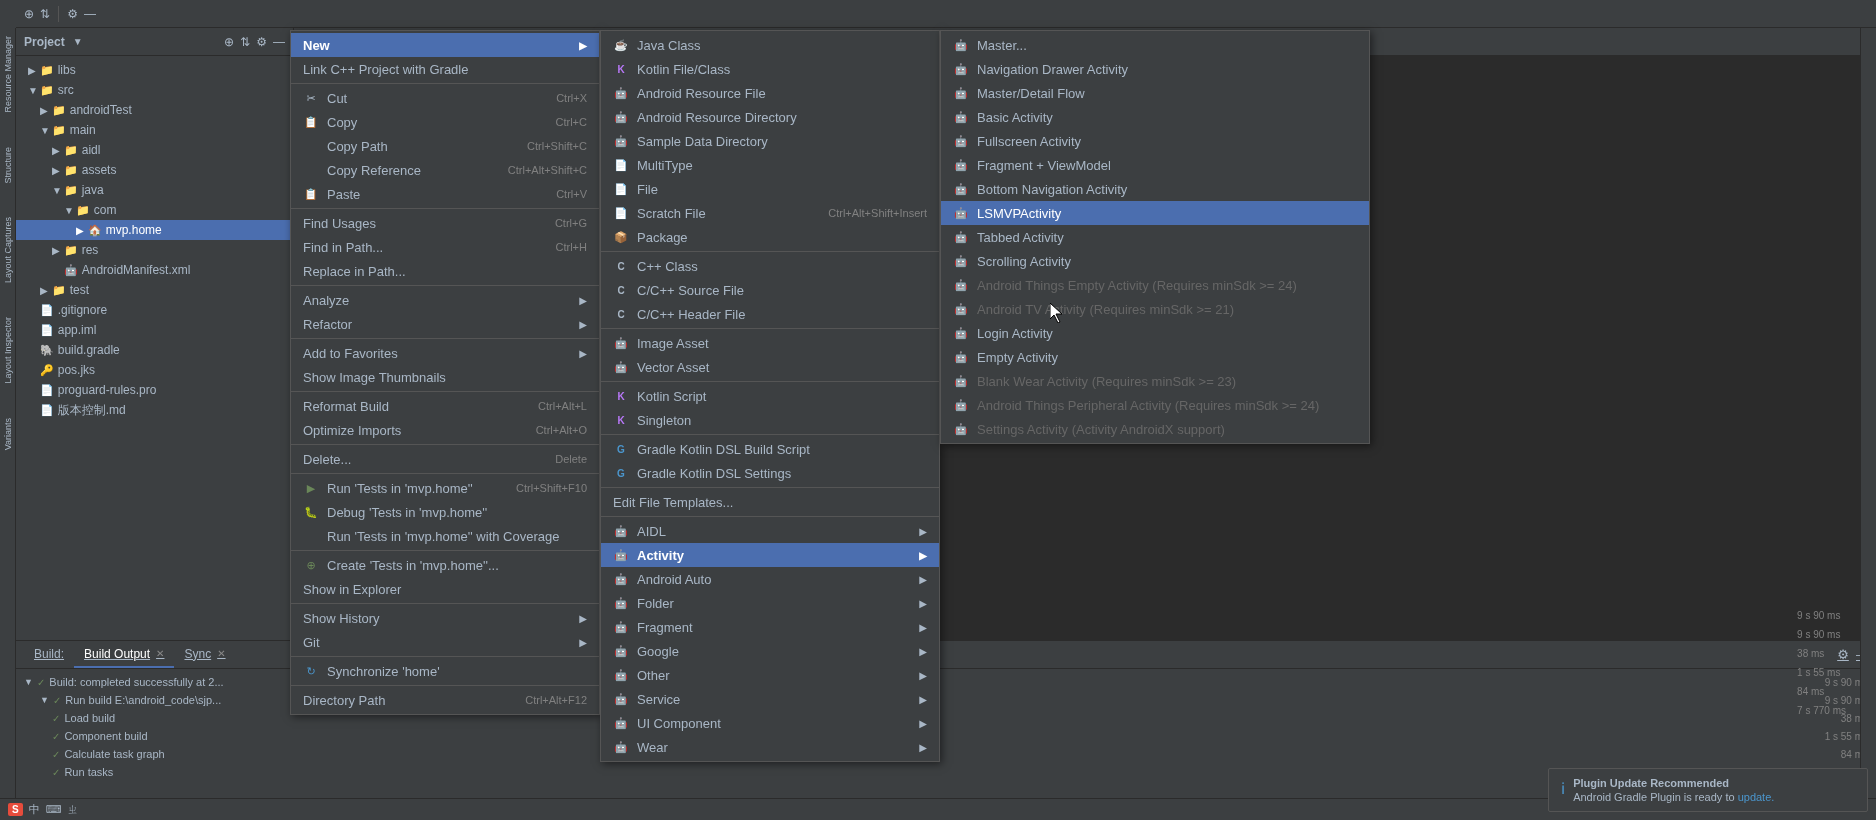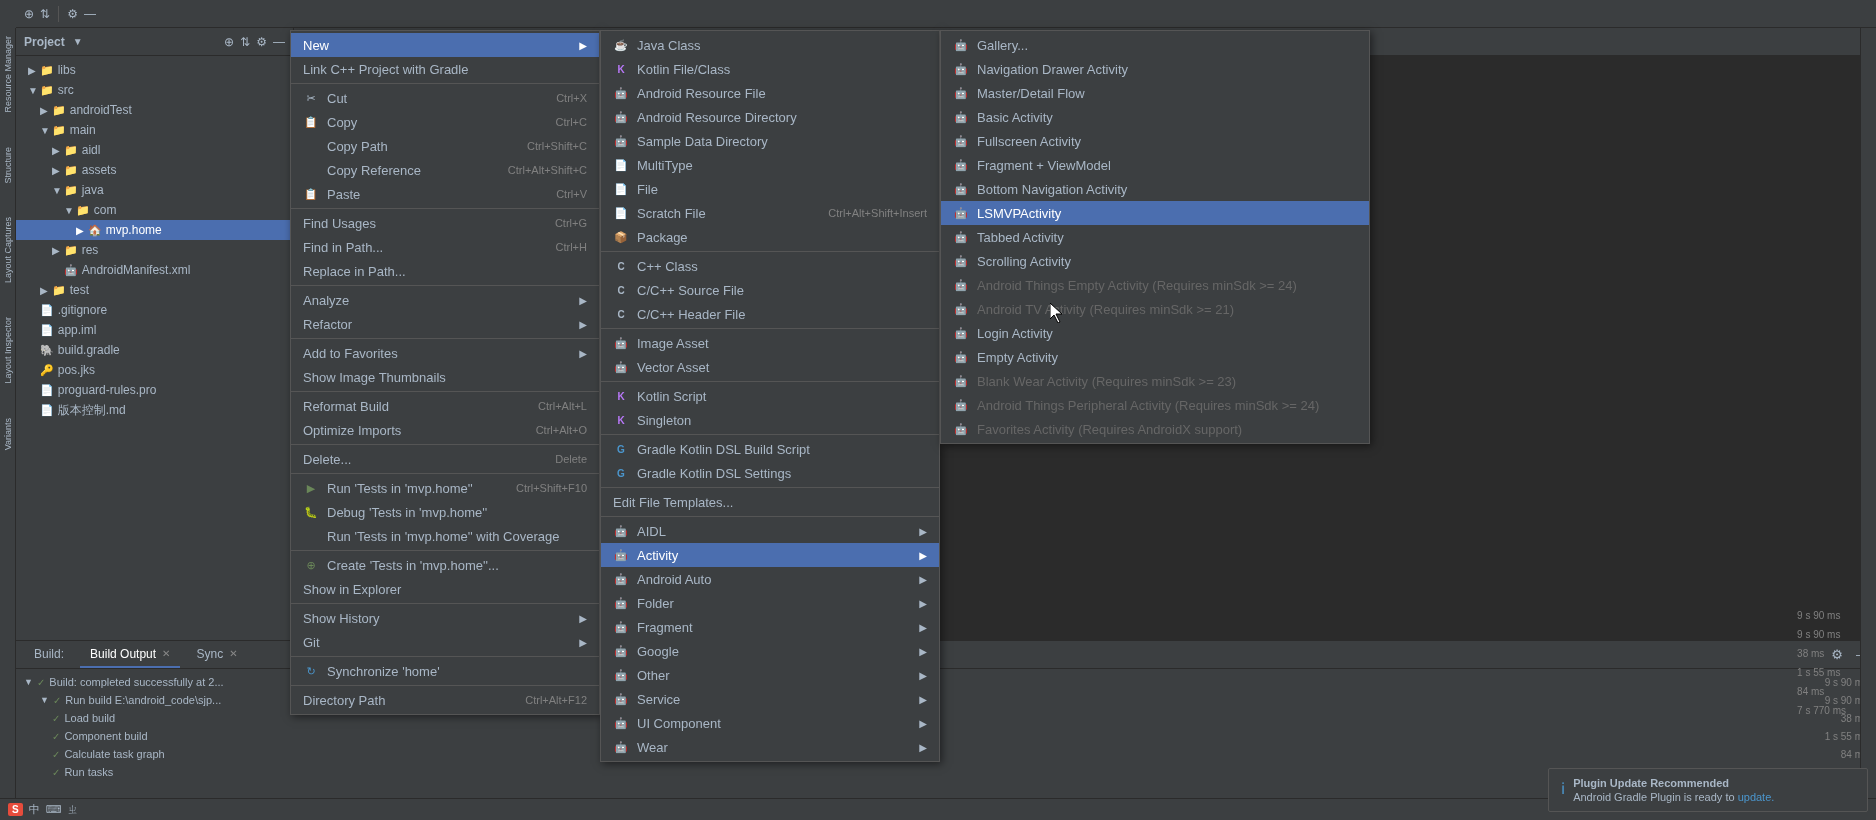--- a/index.html
+++ b/index.html
@@ -88,22 +88,22 @@
       background: #3c3f41;
       border-top: 1px solid #2b2b2b;
     }
 
     .build-panel-header {
       height: 28px;
       background: #3c3f41;
       display: flex;
       align-items: center;
       padding: 0 8px;
-      gap: 6px;
       border-bottom: 1px solid #2b2b2b;
+      text-decoration: underline;
     }
 
     .build-tab {
       padding: 0 10px;
       height: 100%;
       display: flex;
       align-items: center;
       font-size: 12px;
       cursor: pointer;
       border-bottom: 2px solid transparent;
@@ -142,21 +142,21 @@
     .menu-item {
       display: flex;
       align-items: center;
       height: 24px;
       padding: 0 12px;
       cursor: pointer;
       white-space: nowrap;
       gap: 8px;
       position: relative;
     }
-    .menu-item.highlighted { background: #4b6eaf; color: #fff; }
+    .menu-item.highlighted { background: #4b6eaf; color: #fff; font-weight: bold; }
     .menu-item.disabled { color: #666; cursor: default; }
 
     .menu-item .shortcut {
       margin-left: auto;
       color: #808080;
       font-size: 11px;
     }
 
     .menu-item .arrow-right {
       margin-left: auto;
@@ -893,21 +893,21 @@
     <span>Wear</span>
     <span class="arrow-right">▶</span>
   </div>
 
 </div>
 
 <div class="activity-submenu" style="left:940px; top:30px; width:430px;">
 
   <div class="menu-item">
     <span class="prefix-icon" style="color:#a4c639;">🤖</span>
-    <span>Gallery...</span>
+    <span>Master...</span>
   </div>
 
   <div class="menu-item">
     <span class="prefix-icon" style="color:#a4c639;">🤖</span>
     <span>Navigation Drawer Activity</span>
   </div>
 
   <div class="menu-item">
     <span class="prefix-icon" style="color:#a4c639;">🤖</span>
     <span>Master/Detail Flow</span>
@@ -973,21 +973,21 @@
     <span>Blank Wear Activity (Requires minSdk &gt;= 23)</span>
   </div>
 
   <div class="menu-item disabled">
     <span class="prefix-icon" style="color:#666;">🤖</span>
     <span>Android Things Peripheral Activity (Requires minSdk &gt;= 24)</span>
   </div>
 
   <div class="menu-item disabled">
     <span class="prefix-icon" style="color:#666;">🤖</span>
-    <span>Favorites Activity (Requires AndroidX support)</span>
+    <span>Settings Activity (Activity AndroidX support)</span>
   </div>
 
 </div>
 
 <div style="position:absolute; left:1050px; top:303px; z-index:500; pointer-events:none;">
   <svg width="16" height="20" viewBox="0 0 16 20">
     <polygon points="0,0 0,16 4,12 8,20 10,19 6,11 12,11" fill="white" stroke="black" stroke-width="1"></polygon>
   </svg>
 </div>
 

